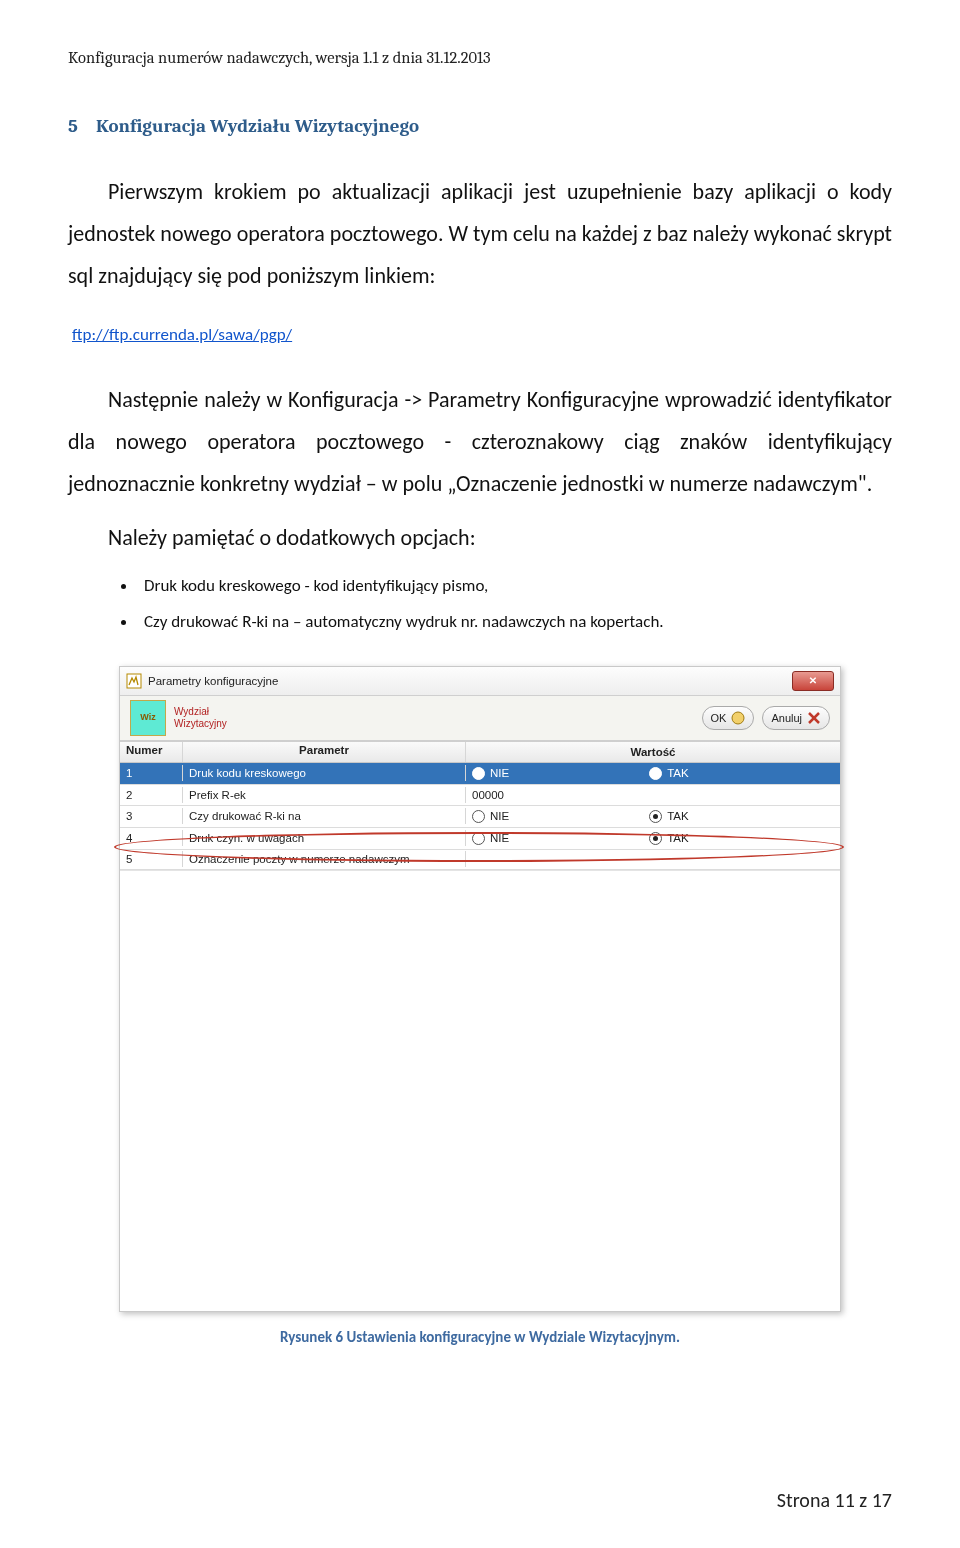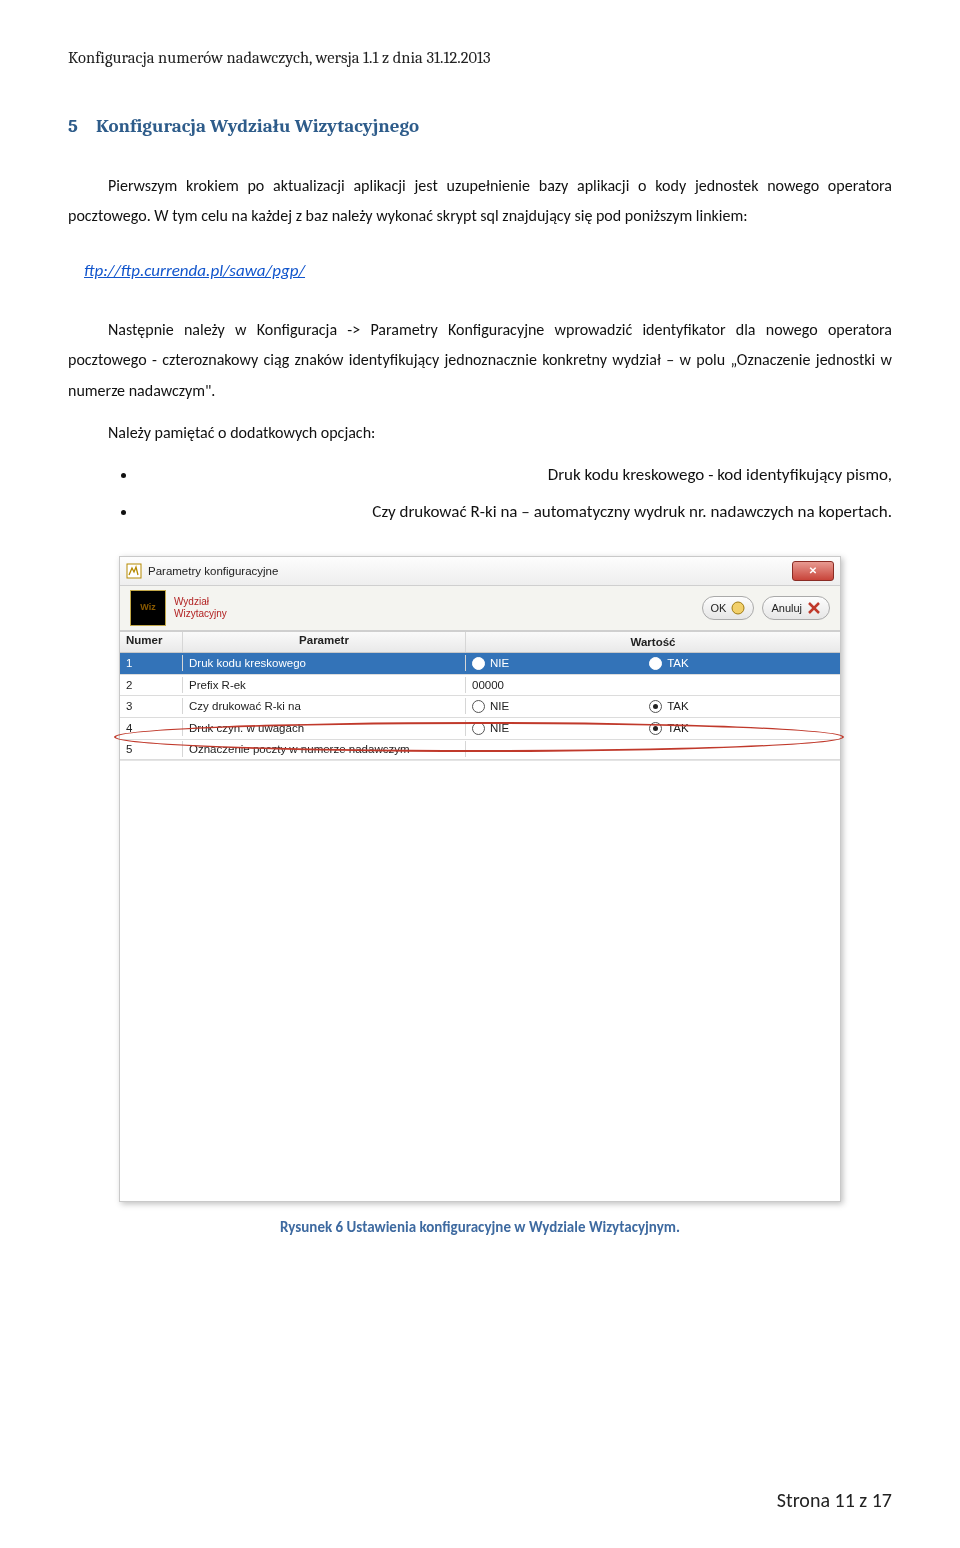--- a/index.html
+++ b/index.html
@@ -23,40 +23,40 @@
     font-size: 19px;
     font-weight: bold;
     color: #2e5c8a;
     margin: 0 0 34px 0;
   }
   .section-heading .num {
     margin-right: 18px;
   }
   p.body {
     font-family: Calibri, Arial, sans-serif;
-    font-size: 16px;
+    font-size: 22px;
     line-height: 1.9;
     text-align: justify;
     margin: 0 0 12px 0;
   }
   .indent { text-indent: 40px; }
   .link {
     color: #1155cc;
     text-decoration: underline;
     font-family: Calibri, Arial, sans-serif;
     font-size: 17px;
   }
   ul.bullets {
     font-family: Calibri, Arial, sans-serif;
     font-size: 17px;
     line-height: 1.8;
     margin: 6px 0 28px 0;
     padding-left: 70px;
   }
-  ul.bullets li { padding-left: 6px; margin-bottom: 6px; text-align: right; }
+  ul.bullets li { padding-left: 6px; margin-bottom: 6px; }
   .figure-wrap {
     display: flex;
     justify-content: center;
     margin-top: 10px;
   }
   .dialog {
     width: 720px;
     border: 1px solid #c9c9c9;
     background: #f4f4f0;
     box-shadow: 2px 2px 6px rgba(0,0,0,0.25);
@@ -90,21 +90,21 @@
   }
   .toolbar {
     height: 44px;
     display: flex;
     align-items: center;
     padding: 0 10px;
     border-bottom: 1px solid #cfcfcf;
   }
   .wiz-logo {
     width: 34px; height: 34px;
-    background: #000000;
+    background: #5eead4;
     border: 1px solid #c2a84a;
     margin-right: 8px;
     display: flex; flex-direction: column;
     align-items: center; justify-content: center;
     font-size: 9px; line-height: 1;
     color: #8a5a00; font-weight: bold;
   }
   .module-name {
     color: #b22222;
     font-size: 10px;
@@ -194,21 +194,21 @@
 <body>
 
 <div class="header">Konfiguracja numerów nadawczych, wersja 1.1 z dnia 31.12.2013</div>
 
 <h2 class="section-heading">
   <span class="num">5</span><span>Konfiguracja Wydziału Wizytacyjnego</span>
 </h2>
 
 <p class="body indent">Pierwszym krokiem po aktualizacji aplikacji jest uzupełnienie bazy aplikacji o kody jednostek nowego operatora pocztowego. W tym celu na każdej z baz należy wykonać skrypt sql znajdujący się pod poniższym linkiem:</p>
 
-<p style="margin:28px 0 34px 16px;font-style:italic;">
+<p style="margin:28px 0 34px 4px;">
   <a class="link">ftp://ftp.currenda.pl/sawa/pgp/</a>
 </p>
 
 <p class="body indent">Następnie należy w Konfiguracja -&gt; Parametry Konfiguracyjne wprowadzić identyfikator dla nowego operatora pocztowego - czteroznakowy ciąg znaków identyfikujący jednoznacznie konkretny wydział – w polu „Oznaczenie jednostki w numerze nadawczym".</p>
 <p class="body indent">Należy pamiętać o dodatkowych opcjach:</p>
 
 <ul class="bullets">
   <li>Druk kodu kreskowego - kod identyfikujący pismo,</li>
   <li>Czy  drukować R-ki na – automatyczny wydruk nr. nadawczych na kopertach.</li>
 </ul>

